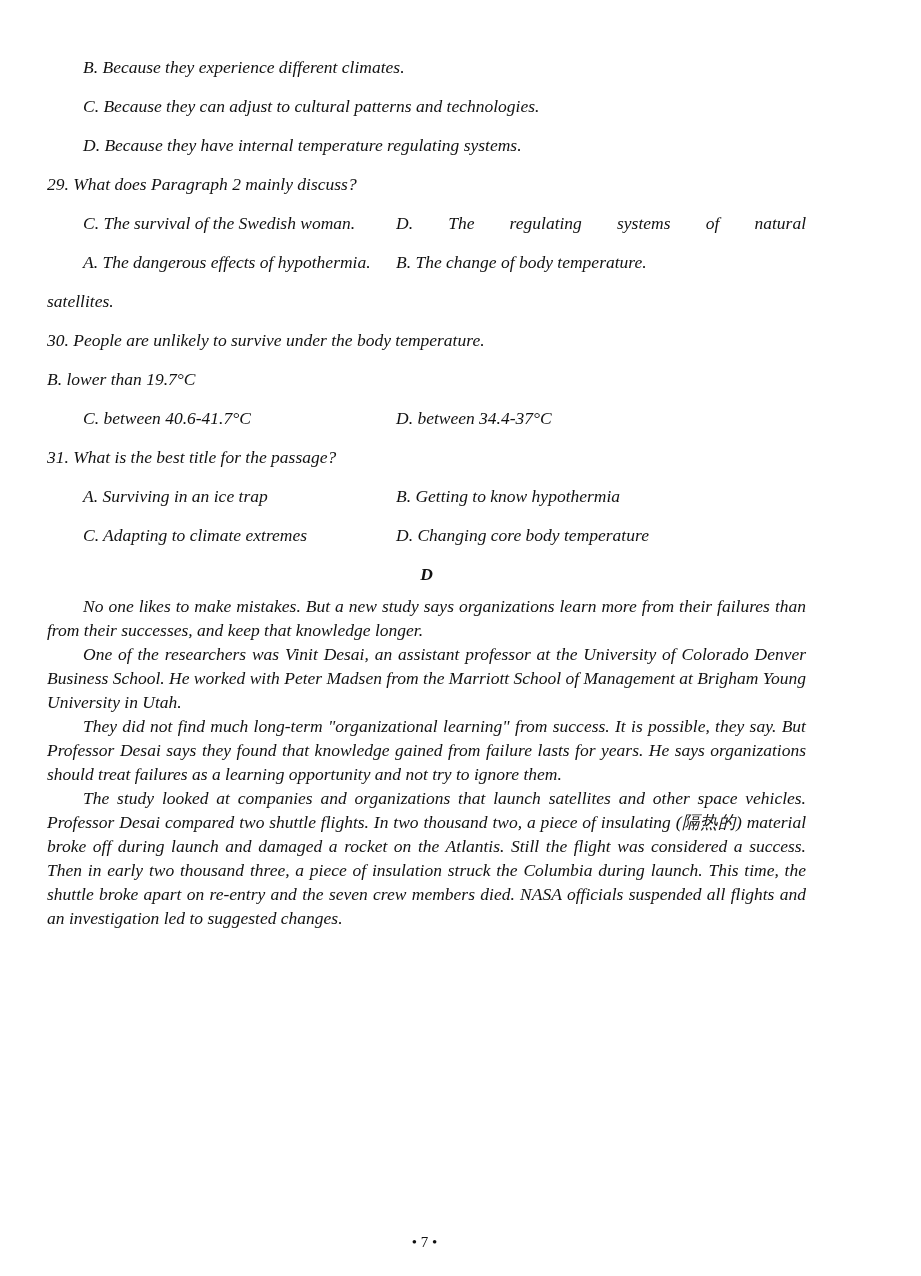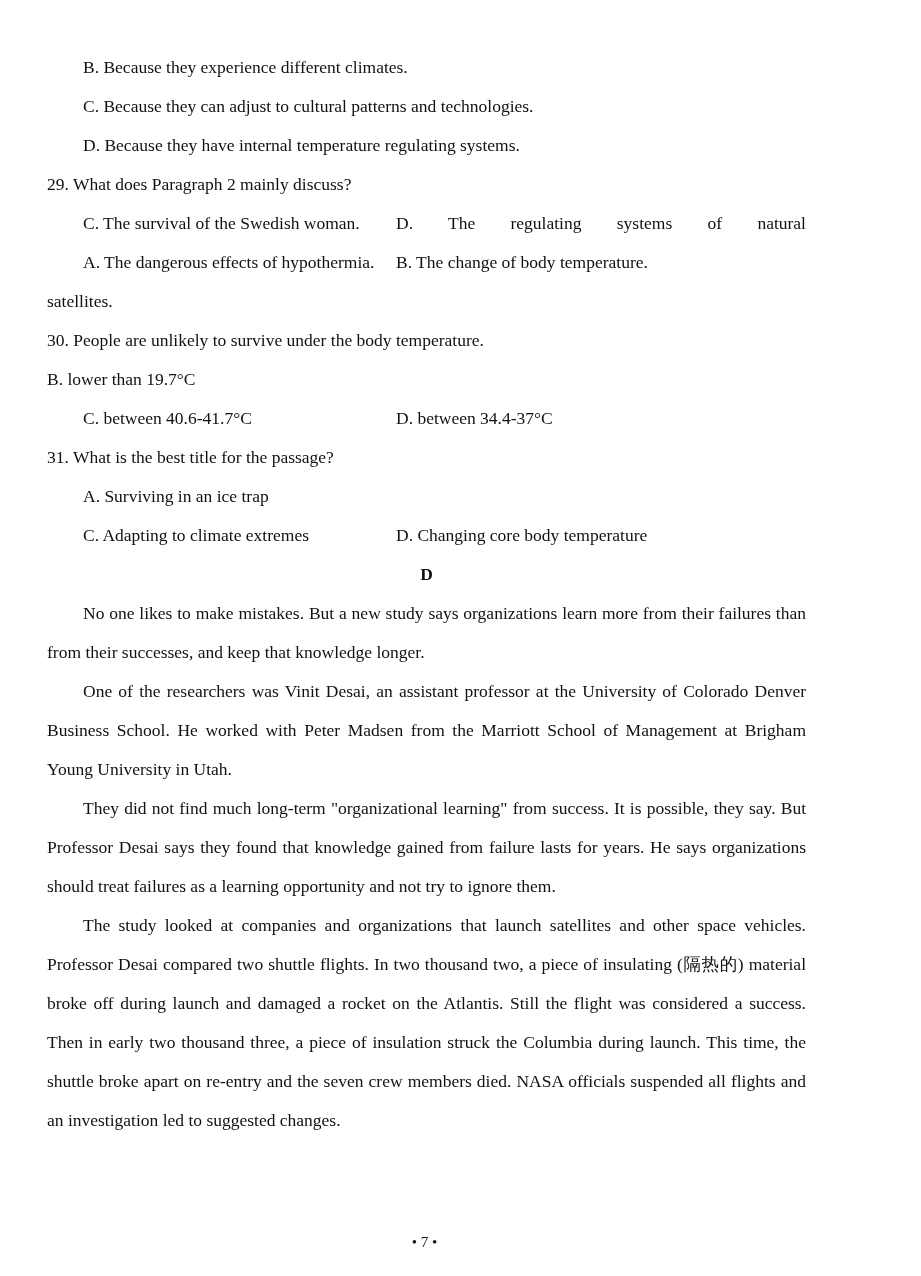--- a/index.html
+++ b/index.html
@@ -14,20 +14,21 @@
       overflow: hidden;
       font-family: "Liberation Serif", "DejaVu Serif", serif;
       font-size: 17.5px;
       color: #111111;
     }
     .page {
       position: absolute;
       left: 47px;
       top: 48px;
       width: 759px;
+      font-style: italic;
     }
     .line {
       height: 39px;
       line-height: 39px;
       white-space: nowrap;
     }
     .opt {
       padding-left: 36px;
     }
     .row2 {
@@ -52,21 +53,21 @@
       overflow: hidden;
     }
     .section-title {
       text-align: center;
       font-weight: bold;
       height: 39px;
       line-height: 39px;
     }
     .para {
       text-align: justify;
-      line-height: 39px;
+      line-height: 24px;
       text-indent: 36px;
       margin: 0;
     }
     .page-number {
       position: absolute;
       left: 0;
       width: 849px;
       top: 1230px;
       text-align: center;
       font-size: 15px;
@@ -98,20 +99,21 @@
     <span class="col-b">B. lower than 19.7°C</span>
   </div>
   <div class="line row2">
     <span class="col-a">C. between 40.6-41.7°C</span>
     <span class="col-b">D. between 34.4-37°C</span>
   </div>
 
   <div class="line">31. What is the best title for the passage?</div>
   <div class="line row2">
     <span class="col-a">A. Surviving in an ice trap</span>
+    <span class="col-b">B. Getting to know hypothermia</span>
   </div>
   <div class="line row2">
     <span class="col-a">C. Adapting to climate extremes</span>
     <span class="col-b">D. Changing core body temperature</span>
   </div>
 
   <div class="section-title">D</div>
   <p class="para">No one likes to make mistakes. But a new study says organizations learn more from their failures than from their successes, and keep that knowledge longer.</p>
   <p class="para">One of the researchers was Vinit Desai, an assistant professor at the University of Colorado Denver Business School. He worked with Peter Madsen from the Marriott School of Management at Brigham Young University in Utah.</p>
   <p class="para">They did not find much long-term "organizational learning" from success. It is possible, they say. But Professor Desai says they found that knowledge gained from failure lasts for years. He says organizations should treat failures as a learning opportunity and not try to ignore them.</p>

